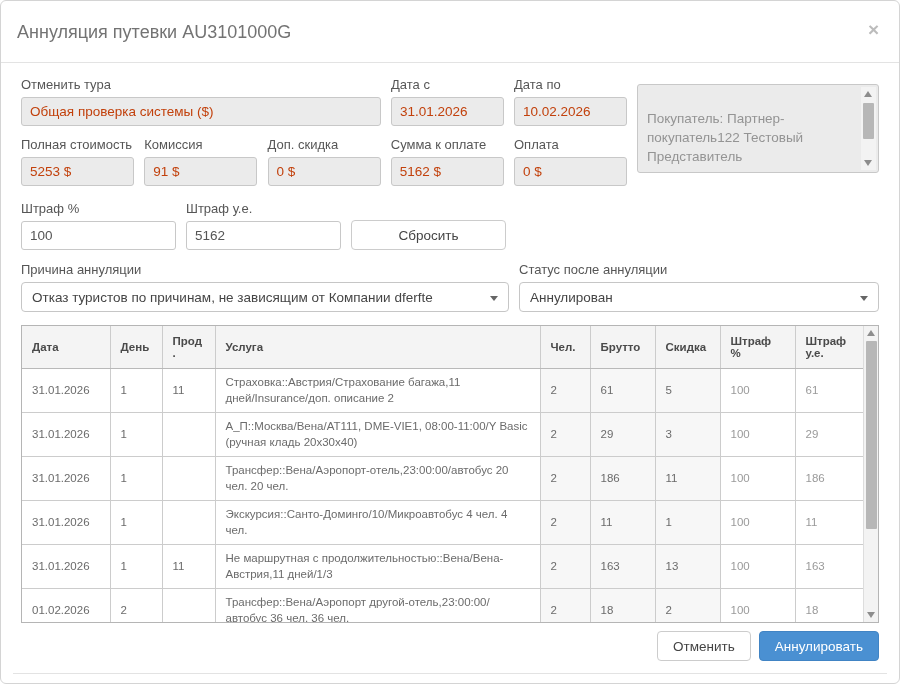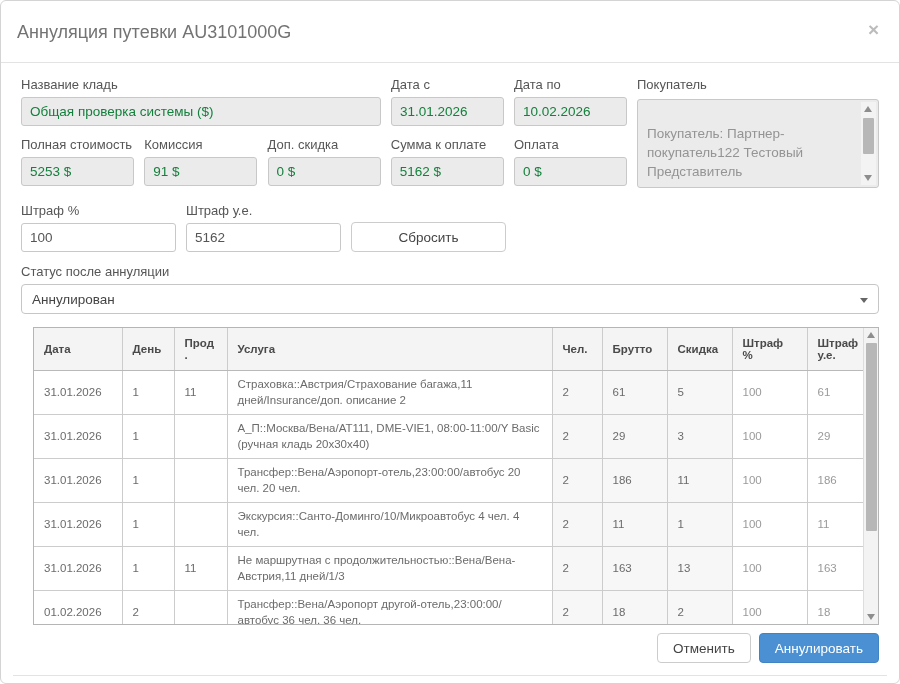--- a/index.html
+++ b/index.html
@@ -5,40 +5,40 @@
   * { box-sizing: border-box; }
   html,body { margin:0; padding:0; background:#fff; font-family:"Liberation Sans", sans-serif; }
   .modal { width:900px; height:684px; border:1px solid #d4d4d4; border-radius:6px; background:#fff; overflow:hidden; position:relative; }
   .hdr { height:62px; border-bottom:1px solid #e3e3e3; padding:21px 16px 0; position:relative; }
   .title { font-size:18px; color:#737373; }
   .close { position:absolute; top:19px; right:20px; font-size:19px; color:#bcbcbc; cursor:pointer; line-height:1; font-weight:bold; }
   .body { padding:14px 20px 0; }
   .row { display:flex; gap:10px; }
   .lbl { display:block; font-size:13px; color:#565656; margin-bottom:5px; white-space:nowrap; }
   .inp { height:29px; border:1px solid #c8c8c8; border-radius:3px; padding:0 8px; font-size:13.5px; font-family:inherit; width:100%; outline:none; background:#fff; color:#555; }
-  .ro { background:#ebebeb; color:#15803d; }
+  .ro { background:#ebebeb; color:#c2410c; }
   .topgrid { display:flex; gap:10px; }
   .leftcols { width:606px; }
   .r2 { margin-top:11px;justify-content:space-between; }
   .w360 { width:360px; } .w113 { width:113px; } .w155 { width:155px; }
   .buyercol { flex:1; }
   .buyer-area { height:89px; background:#ebebeb; border:1px solid #c8c8c8; border-radius:3px; padding:5px 26px 5px 9px; font-size:13.5px; color:#949494; line-height:1.42; white-space:pre-line; overflow:hidden; position:relative;margin-top:7px; }
   .vsb { position:absolute; top:2px; right:2px; bottom:2px; width:15px; background:#f3f3f3; }
   .tri-up { position:absolute; top:4px; left:3px; width:0; height:0; border-left:4.5px solid transparent; border-right:4.5px solid transparent; border-bottom:6px solid #8d8d8d; }
   .tri-dn { position:absolute; bottom:4px; left:3px; width:0; height:0; border-left:4.5px solid transparent; border-right:4.5px solid transparent; border-top:6px solid #8d8d8d; }
   .thumb { position:absolute; left:2px; width:11px; background:#b7b7b7; border-radius:1px; }
   .buyer-thumb { top:16px; height:36px; }
   .penrow { margin-top:15px; align-items:flex-end; }
   .btn { height:30px; border:1px solid #ccc; border-radius:4px; background:#fff; font-size:13.5px; color:#444; font-family:inherit; cursor:pointer; }
   .reset { width:155px; }
   .selrow { margin-top:12px; }
   .sel { height:30px; border:1px solid #c6c6c6; border-radius:4px; background:#fff; padding:0 26px 0 10px; font-size:13.5px; color:#454545; display:flex; align-items:center; position:relative; cursor:pointer; white-space:nowrap; overflow:hidden; }
   .caret { position:absolute; right:10px; top:13px; width:0; height:0; border-left:4px solid transparent; border-right:4px solid transparent; border-top:5px solid #666; }
   .reason { width:488px; } .statuscol { flex:1; }
-  .tblwrap { margin-top:13px; position:relative; height:298px; border:1px solid #b5b5b5; overflow:hidden; background:#fff;margin-left:12px; }
+  .tblwrap { margin-top:13px; position:relative; height:298px; border:1px solid #b5b5b5; overflow:hidden; background:#fff; }
   table { border-collapse:collapse; width:843px; table-layout:fixed; }
   th, td { border-right:1px solid #ccc; border-bottom:1px solid #ccc; padding:6px 10px; font-size:11.5px; text-align:left; vertical-align:middle; word-wrap:break-word; }
   th { background:#f4f4f4; color:#4a4a4a; font-weight:bold; padding:9px 10px; border-bottom-color:#b9b9b9; }
   td { color:#6b6b6b; line-height:1.35; }
   td:nth-child(5), td:nth-child(6), td:nth-child(7) { background:#f7f7f7; }
   td:nth-child(8), td:nth-child(9) { color:#9a9a9a; }
   .tsb { position:absolute; top:0; right:0; bottom:0; width:15px; background:#f3f3f3; border-left:1px solid #ddd; }
   .tbl-thumb { top:15px; height:188px; }
   .footer { margin-top:8px; display:flex; justify-content:flex-end; gap:8px; }
   .primary { background:#4a90d2; border:1px solid #4184c4; color:#fff; padding:0 15px; }
@@ -53,21 +53,21 @@
     <span class="title">Аннуляция путевки AU3101000G</span>
     <span class="close">×</span>
   </div>
 
   <div class="body">
 
     <div class="topgrid">
       <div class="leftcols">
         <div class="row">
           <div class="w360">
-            <label class="lbl">Название кладь</label>
+            <label class="lbl">Отменить тура</label>
             <input class="inp ro" value="Общая проверка системы ($)" style="">
           </div>
           <div class="w113">
             <label class="lbl">Дата с</label>
             <input class="inp ro" value="31.01.2026" style="">
           </div>
           <div class="w113">
             <label class="lbl">Дата по</label>
             <input class="inp ro" value="10.02.2026" style="">
           </div>
@@ -89,21 +89,20 @@
             <label class="lbl">Сумма к оплате</label>
             <input class="inp ro" value="5162 $" style="">
           </div>
           <div class="w113">
             <label class="lbl">Оплата</label>
             <input class="inp ro" value="0 $" style="">
           </div>
         </div>
       </div>
       <div class="buyercol">
-        <label class="lbl">Покупатель</label>
         <div class="buyer-area">
           <span>Покупатель: Партнер-покупатель122 Тестовый Представитель
 тел.: +79139992222</span>
           <div class="vsb">
             <div class="tri-up"></div>
             <div class="thumb buyer-thumb"></div>
             <div class="tri-dn"></div>
           </div>
         </div>
       </div>
@@ -115,20 +114,27 @@
         <input class="inp" value="100" style="">
       </div>
       <div class="w155">
         <label class="lbl">Штраф у.е.</label>
         <input class="inp" value="5162" style="">
       </div>
       <button class="btn reset">Сбросить</button>
     </div>
 
     <div class="row selrow">
+      <div class="reason">
+        <label class="lbl">Причина аннуляции</label>
+        <div class="sel">
+          <span>Отказ туристов по причинам, не зависящим от Компании dferfte</span>
+          <span class="caret"></span>
+        </div>
+      </div>
       <div class="statuscol">
         <label class="lbl">Статус после аннуляции</label>
         <div class="sel">
           <span>Аннулирован</span>
           <span class="caret"></span>
         </div>
       </div>
     </div>
 
     <div class="tblwrap">

